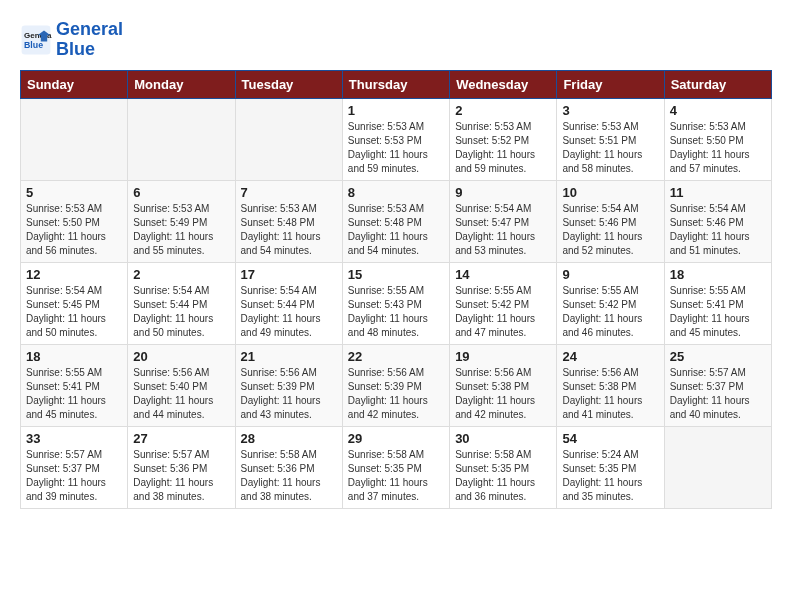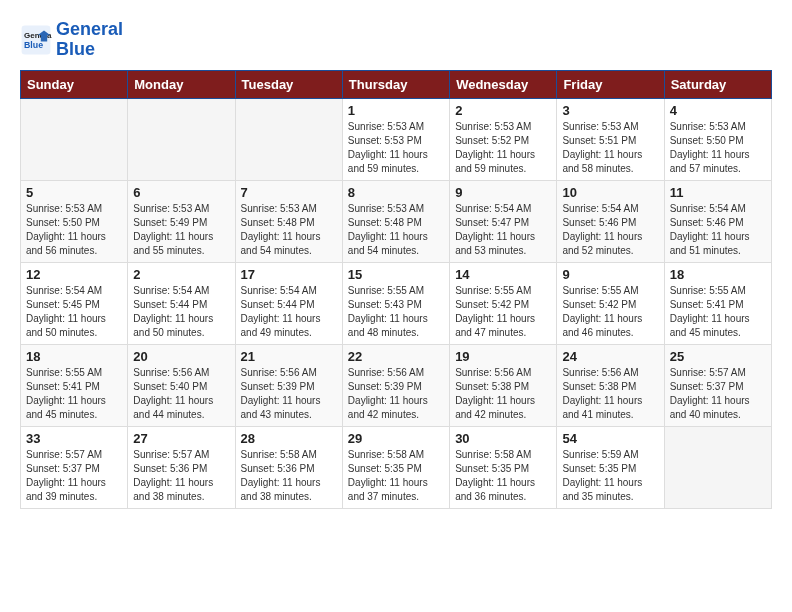--- a/index.html
+++ b/index.html
@@ -342,21 +342,21 @@
         </td>
         <td>
           <div class="day-num">30</div>
           <div class="day-info" style="white-space: pre-line;">Sunrise: 5:58 AM
 Sunset: 5:35 PM
 Daylight: 11 hours
 and 36 minutes.</div>
         </td>
         <td>
           <div class="day-num">54</div>
-          <div class="day-info" style="white-space: pre-line;">Sunrise: 5:59 AM
+          <div class="day-info" style="white-space: pre-line;">Sunrise: 5:24 AM
 Sunset: 5:35 PM
 Daylight: 11 hours
 and 35 minutes.</div>
         </td>
         <td class="empty-cell"></td>
       </tr>
     </tbody>
 </table>
 
 </body></html>

